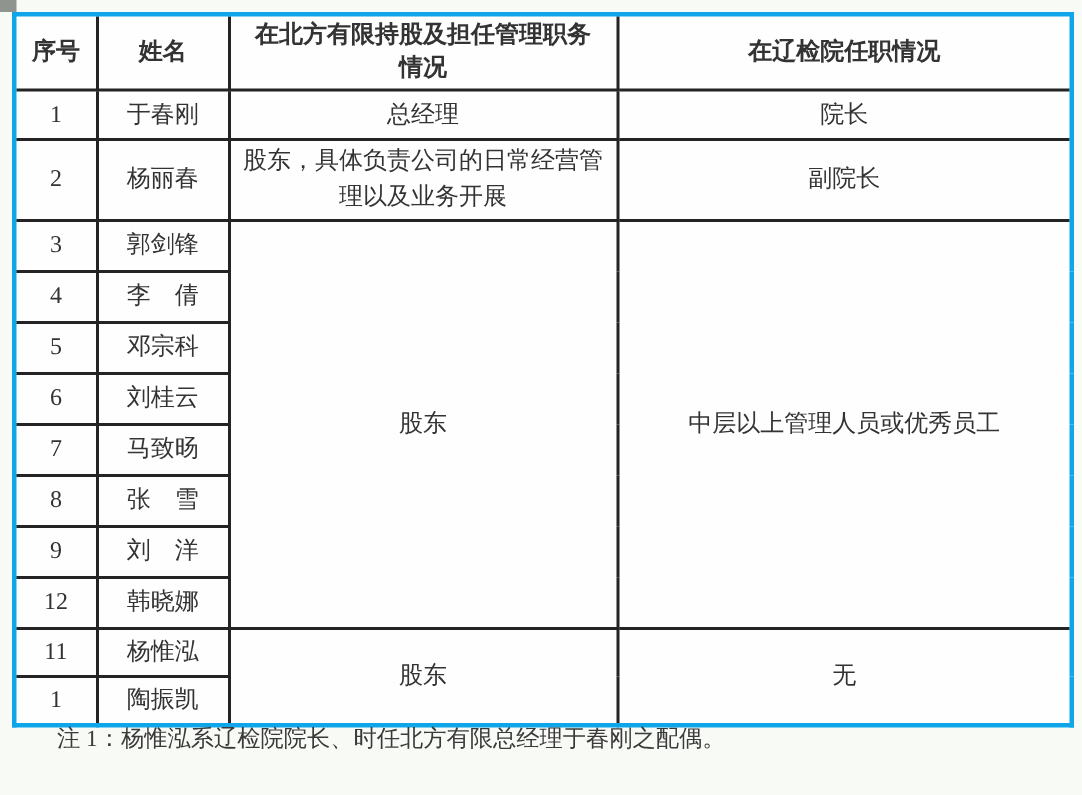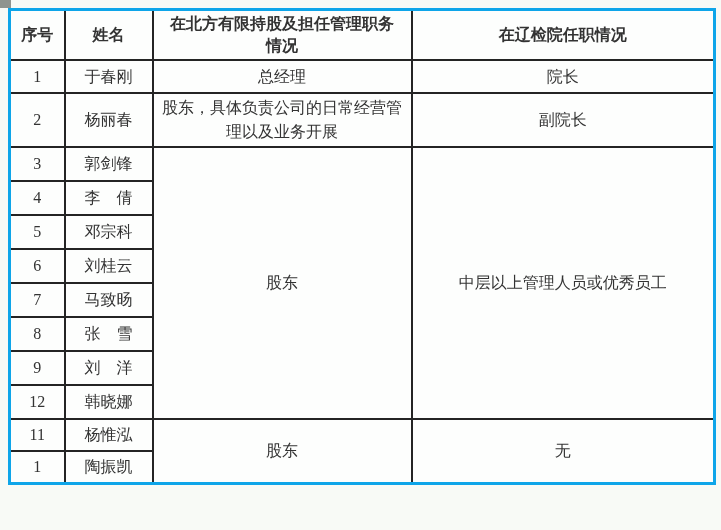--- a/index.html
+++ b/index.html
@@ -141,15 +141,16 @@
         <td rowspan="2">无</td>
       </tr>
       <tr class="h-sm">
         <td>1</td>
         <td>陶振凯</td>
       </tr>
     </tbody>
   </table>
 
   <div class="notes">
+    <div>注 1：杨惟泓系辽检院院长、时任北方有限总经理于春刚之配偶。</div>
   </div>
 
 </div>
 
 </body></html>

